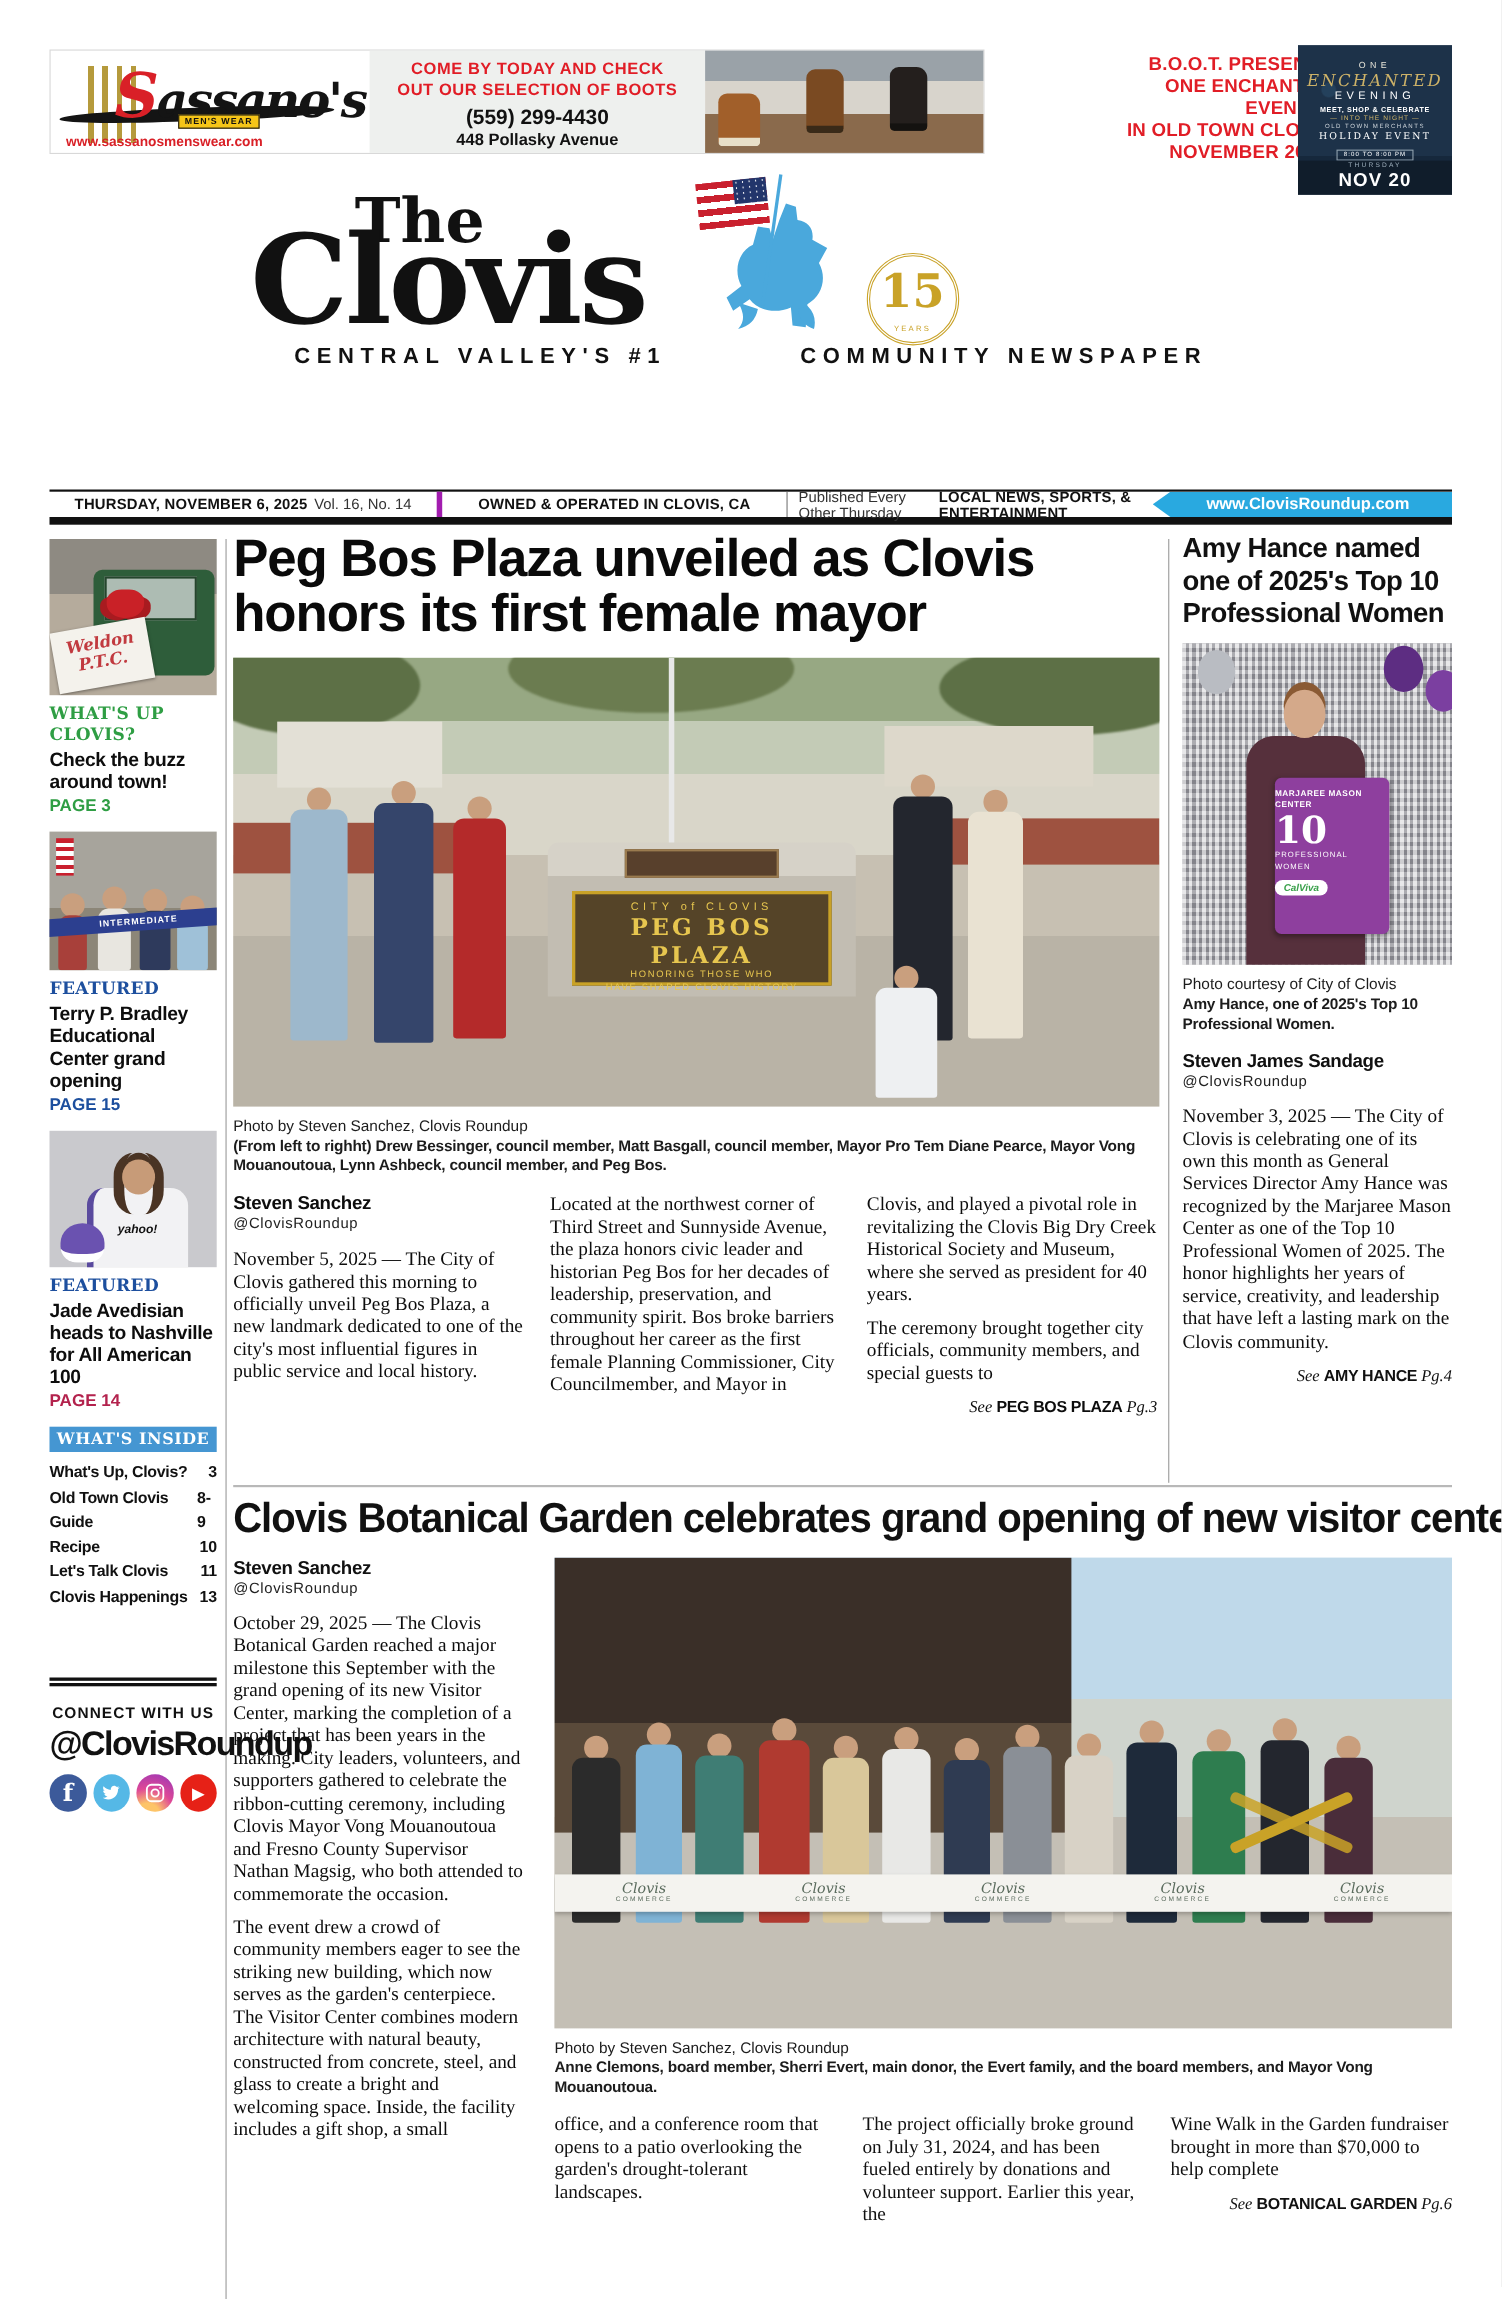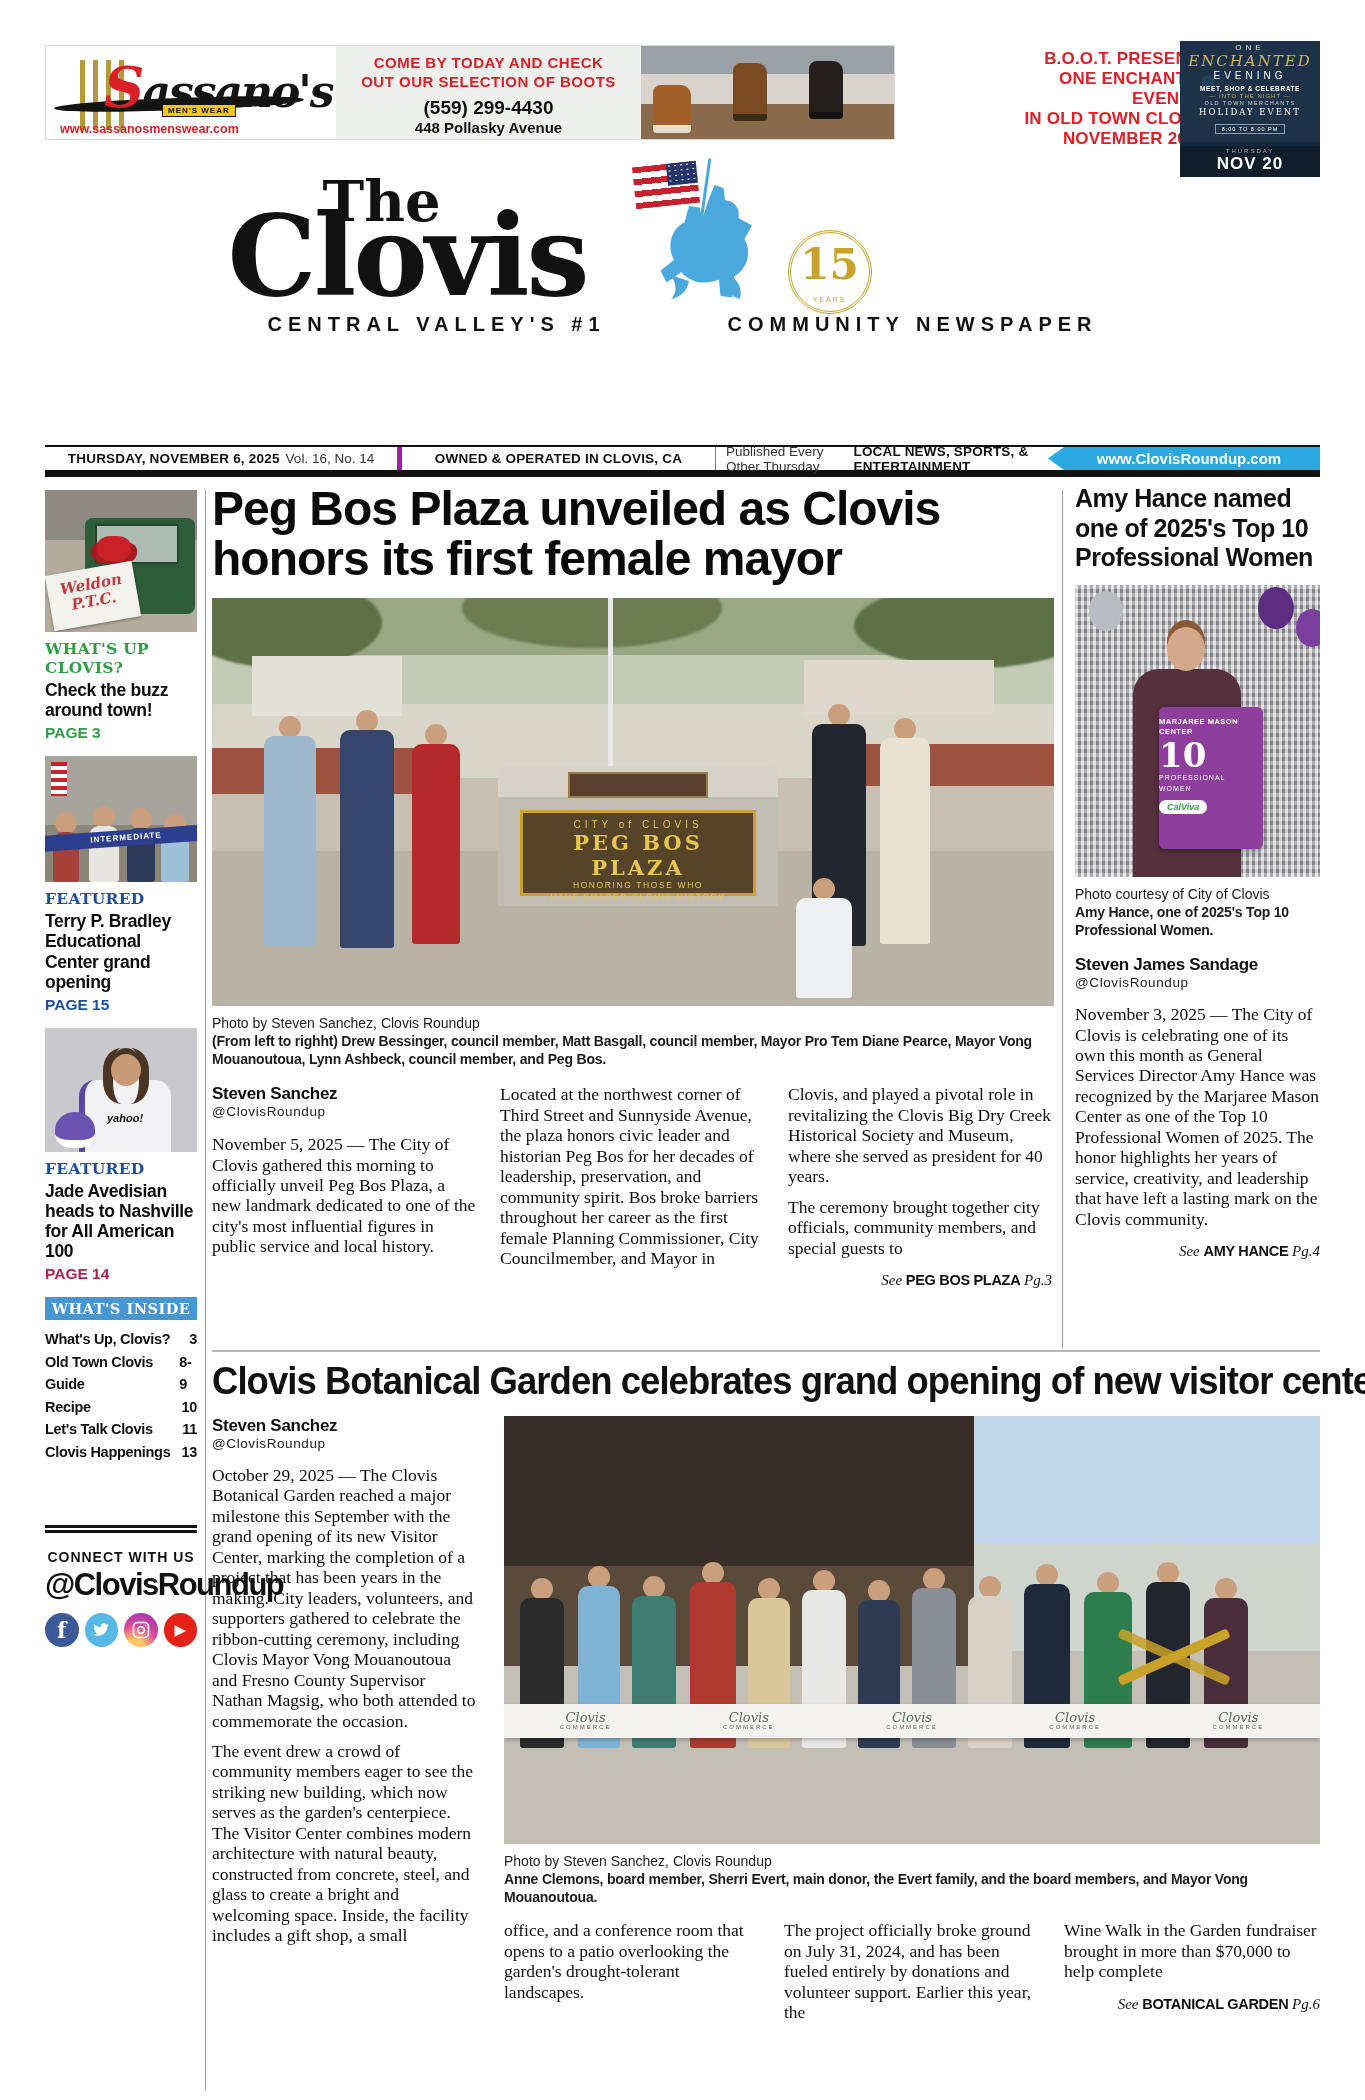--- a/index.html
+++ b/index.html
@@ -25,21 +25,21 @@
   .promo-addr { font-weight:bold; font-size:15px; color:#111; }
   .boots { position:relative; flex:1; background:linear-gradient(180deg,#9aa2a8 0 30%,#d8d4cc 30% 62%,#8a6a4c 62% 100%); overflow:hidden; }
   .boot { position:absolute; border-radius:8px 10px 4px 4px; }
   .boot.b1 { left:12px; bottom:6px; width:38px; height:48px; background:#a15f2a; border-bottom:8px solid #e8dfc8; }
   .boot.b2 { left:92px; bottom:18px; width:34px; height:58px; background:#7a4a22; border-bottom:7px solid #3a2a18; }
   .boot.b3 { left:168px; bottom:20px; width:34px; height:58px; background:#241f1d; border-bottom:7px solid #141210; }
   .boot-text { position:absolute; left:880px; width:285px; top:4px; text-align:right;
                color:#e11d26; font-weight:bold; font-size:17px; line-height:1.18; letter-spacing:0.2px; }
   .poster { position:absolute; right:0; top:-4px; width:140px; height:136px; background:
             radial-gradient(circle at 20% 30%, #24415c 0 4%, transparent 5%),
-            linear-gradient(180deg,#1d3249 0 74%, #16283c 74% 100%); color:#fff; text-align:center; padding-top:2px; }
+            linear-gradient(180deg,#1d3249 0 74%, #16283c 74% 100%); color:#fff; text-align:center; padding-top:14px; }
   .poster-one { font-size:8px; letter-spacing:4px; color:#e8e6da; }
   .poster-ench { font-family:"DejaVu Serif", serif; font-style:italic; color:#cdb268; font-size:15px; letter-spacing:2px; }
   .poster-eve { font-size:10px; letter-spacing:4px; color:#fff; margin-bottom:4px; }
   .poster-meet { font-size:6.5px; font-weight:bold; letter-spacing:0.6px; }
   .poster-night { font-size:6px; color:#cdb268; letter-spacing:1px; margin:1px 0; }
   .poster-merch { font-size:5.5px; letter-spacing:1.4px; color:#cfd6dc; }
   .poster-holiday { font-family:"DejaVu Serif", serif; font-size:8.5px; letter-spacing:2px; margin-top:1px; }
   .poster-time { display:inline-block; margin-top:3px; border:1px solid #8fa0ae; font-size:5.5px; padding:1px 6px; letter-spacing:1px; }
   .poster-band { position:absolute; bottom:0; left:0; right:0; background:#101d2b; padding:2px 0 3px; }
   .poster-day { font-size:6px; letter-spacing:2px; color:#9fb0bd; }

